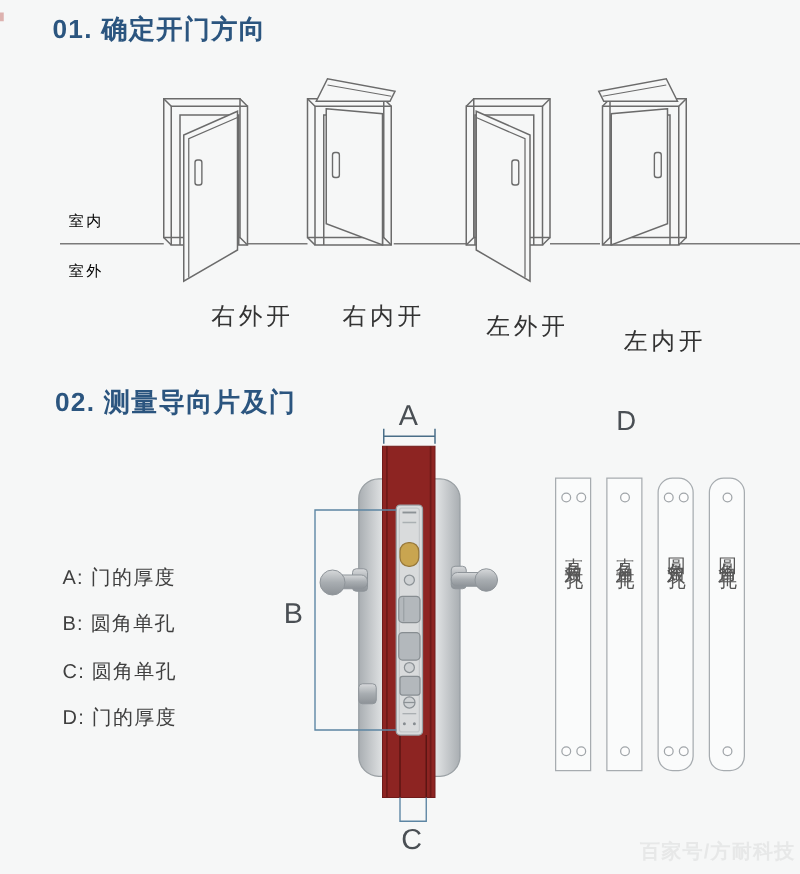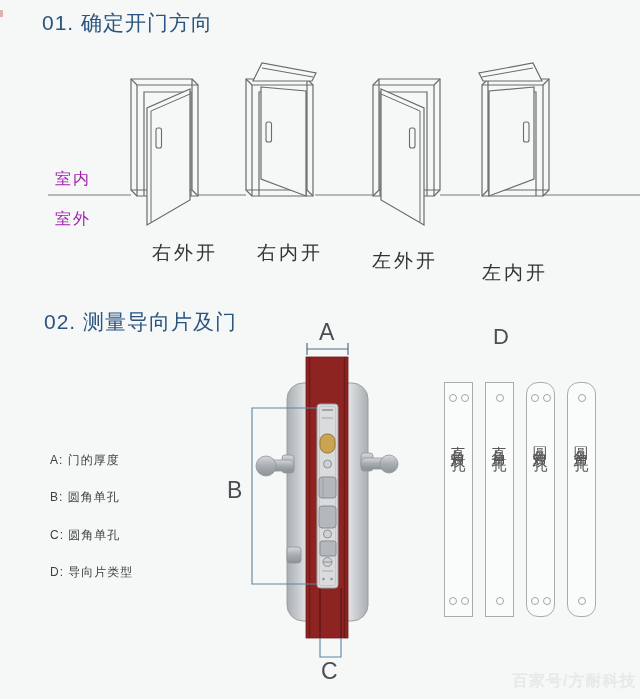--- a/index.html
+++ b/index.html
@@ -4,26 +4,26 @@
 <style>
   html,body{margin:0;padding:0;}
   body{
     width:640px;height:699px;position:relative;overflow:hidden;
     background:#f6f7f7;
     font-family:"Liberation Sans", sans-serif;
     color:#3d3d3d;
   }
   .abs{position:absolute;}
   .sec-title{
-    font-size:21px;font-weight:normal;color:#2b557f;letter-spacing:1px;
+    font-size:21px;font-weight:bold;color:#2b557f;letter-spacing:1px;
     white-space:nowrap;
   }
-  .side-label{font-size:16px;color:#a21caf;letter-spacing:2px;}
-  .door-label{font-size:19px;color:#333;letter-spacing:3px;text-align:center;white-space:nowrap;}
-  .legend-line{font-size:12px;color:#3f3f3f;letter-spacing:1px;white-space:nowrap;}
+  .side-label{font-size:12px;color:#000000;letter-spacing:2px;}
+  .door-label{font-size:19px;color:#333;letter-spacing:3px;text-align:right;white-space:nowrap;}
+  .legend-line{font-size:16px;color:#3f3f3f;letter-spacing:1px;white-space:nowrap;}
   .marker{font-size:23px;color:#4a4f54;}
   .plate{
     position:absolute;top:382px;width:27px;height:233px;
     border:1.5px solid #a7acb0;background:#fafbfb;
     display:flex;flex-direction:column;align-items:center;
   }
   .plate.round{border-radius:12px;}
   .holes{height:16px;margin-top:7px;display:flex;gap:4px;align-items:center;justify-content:center;}
   .holes-bottom{position:absolute;bottom:7px;margin-top:0;}
   .hole{width:6px;height:6px;border:1.2px solid #a0a5a9;border-radius:50%;background:#fdfdfd;}
@@ -98,21 +98,21 @@
 <div class="abs door-label" style="left:135px;top:240px;width:100px;">右外开</div>
 <div class="abs door-label" style="left:240px;top:240px;width:100px;">右内开</div>
 <div class="abs door-label" style="left:355px;top:248px;width:100px;">左外开</div>
 <div class="abs door-label" style="left:465px;top:240px;width:100px;margin-top:20px;">左内开</div>
 
 <div class="abs sec-title" style="left:44px;top:308px;">02. 测量导向片及门</div>
 
 <div class="abs legend-line" style="left:50px;top:452px;">A: 门的厚度</div>
 <div class="abs legend-line" style="left:50px;top:489px;">B: 圆角单孔</div>
 <div class="abs legend-line" style="left:50px;top:527px;">C: 圆角单孔</div>
-<div class="abs legend-line" style="left:50px;top:564px;">D: 导向片类型</div>
+<div class="abs legend-line" style="left:50px;top:564px;">D: 门的厚度</div>
 
 <svg class="abs" style="left:0;top:300px;" width="640" height="399" viewBox="0 300 640 399">
   <defs>
     <linearGradient id="metal" x1="0" y1="0" x2="1" y2="0">
       <stop offset="0" stop-color="#a9aeb2"></stop>
       <stop offset="0.25" stop-color="#e3e5e6"></stop>
       <stop offset="0.5" stop-color="#c3c7ca"></stop>
       <stop offset="0.75" stop-color="#e3e5e6"></stop>
       <stop offset="1" stop-color="#a9aeb2"></stop>
     </linearGradient>

